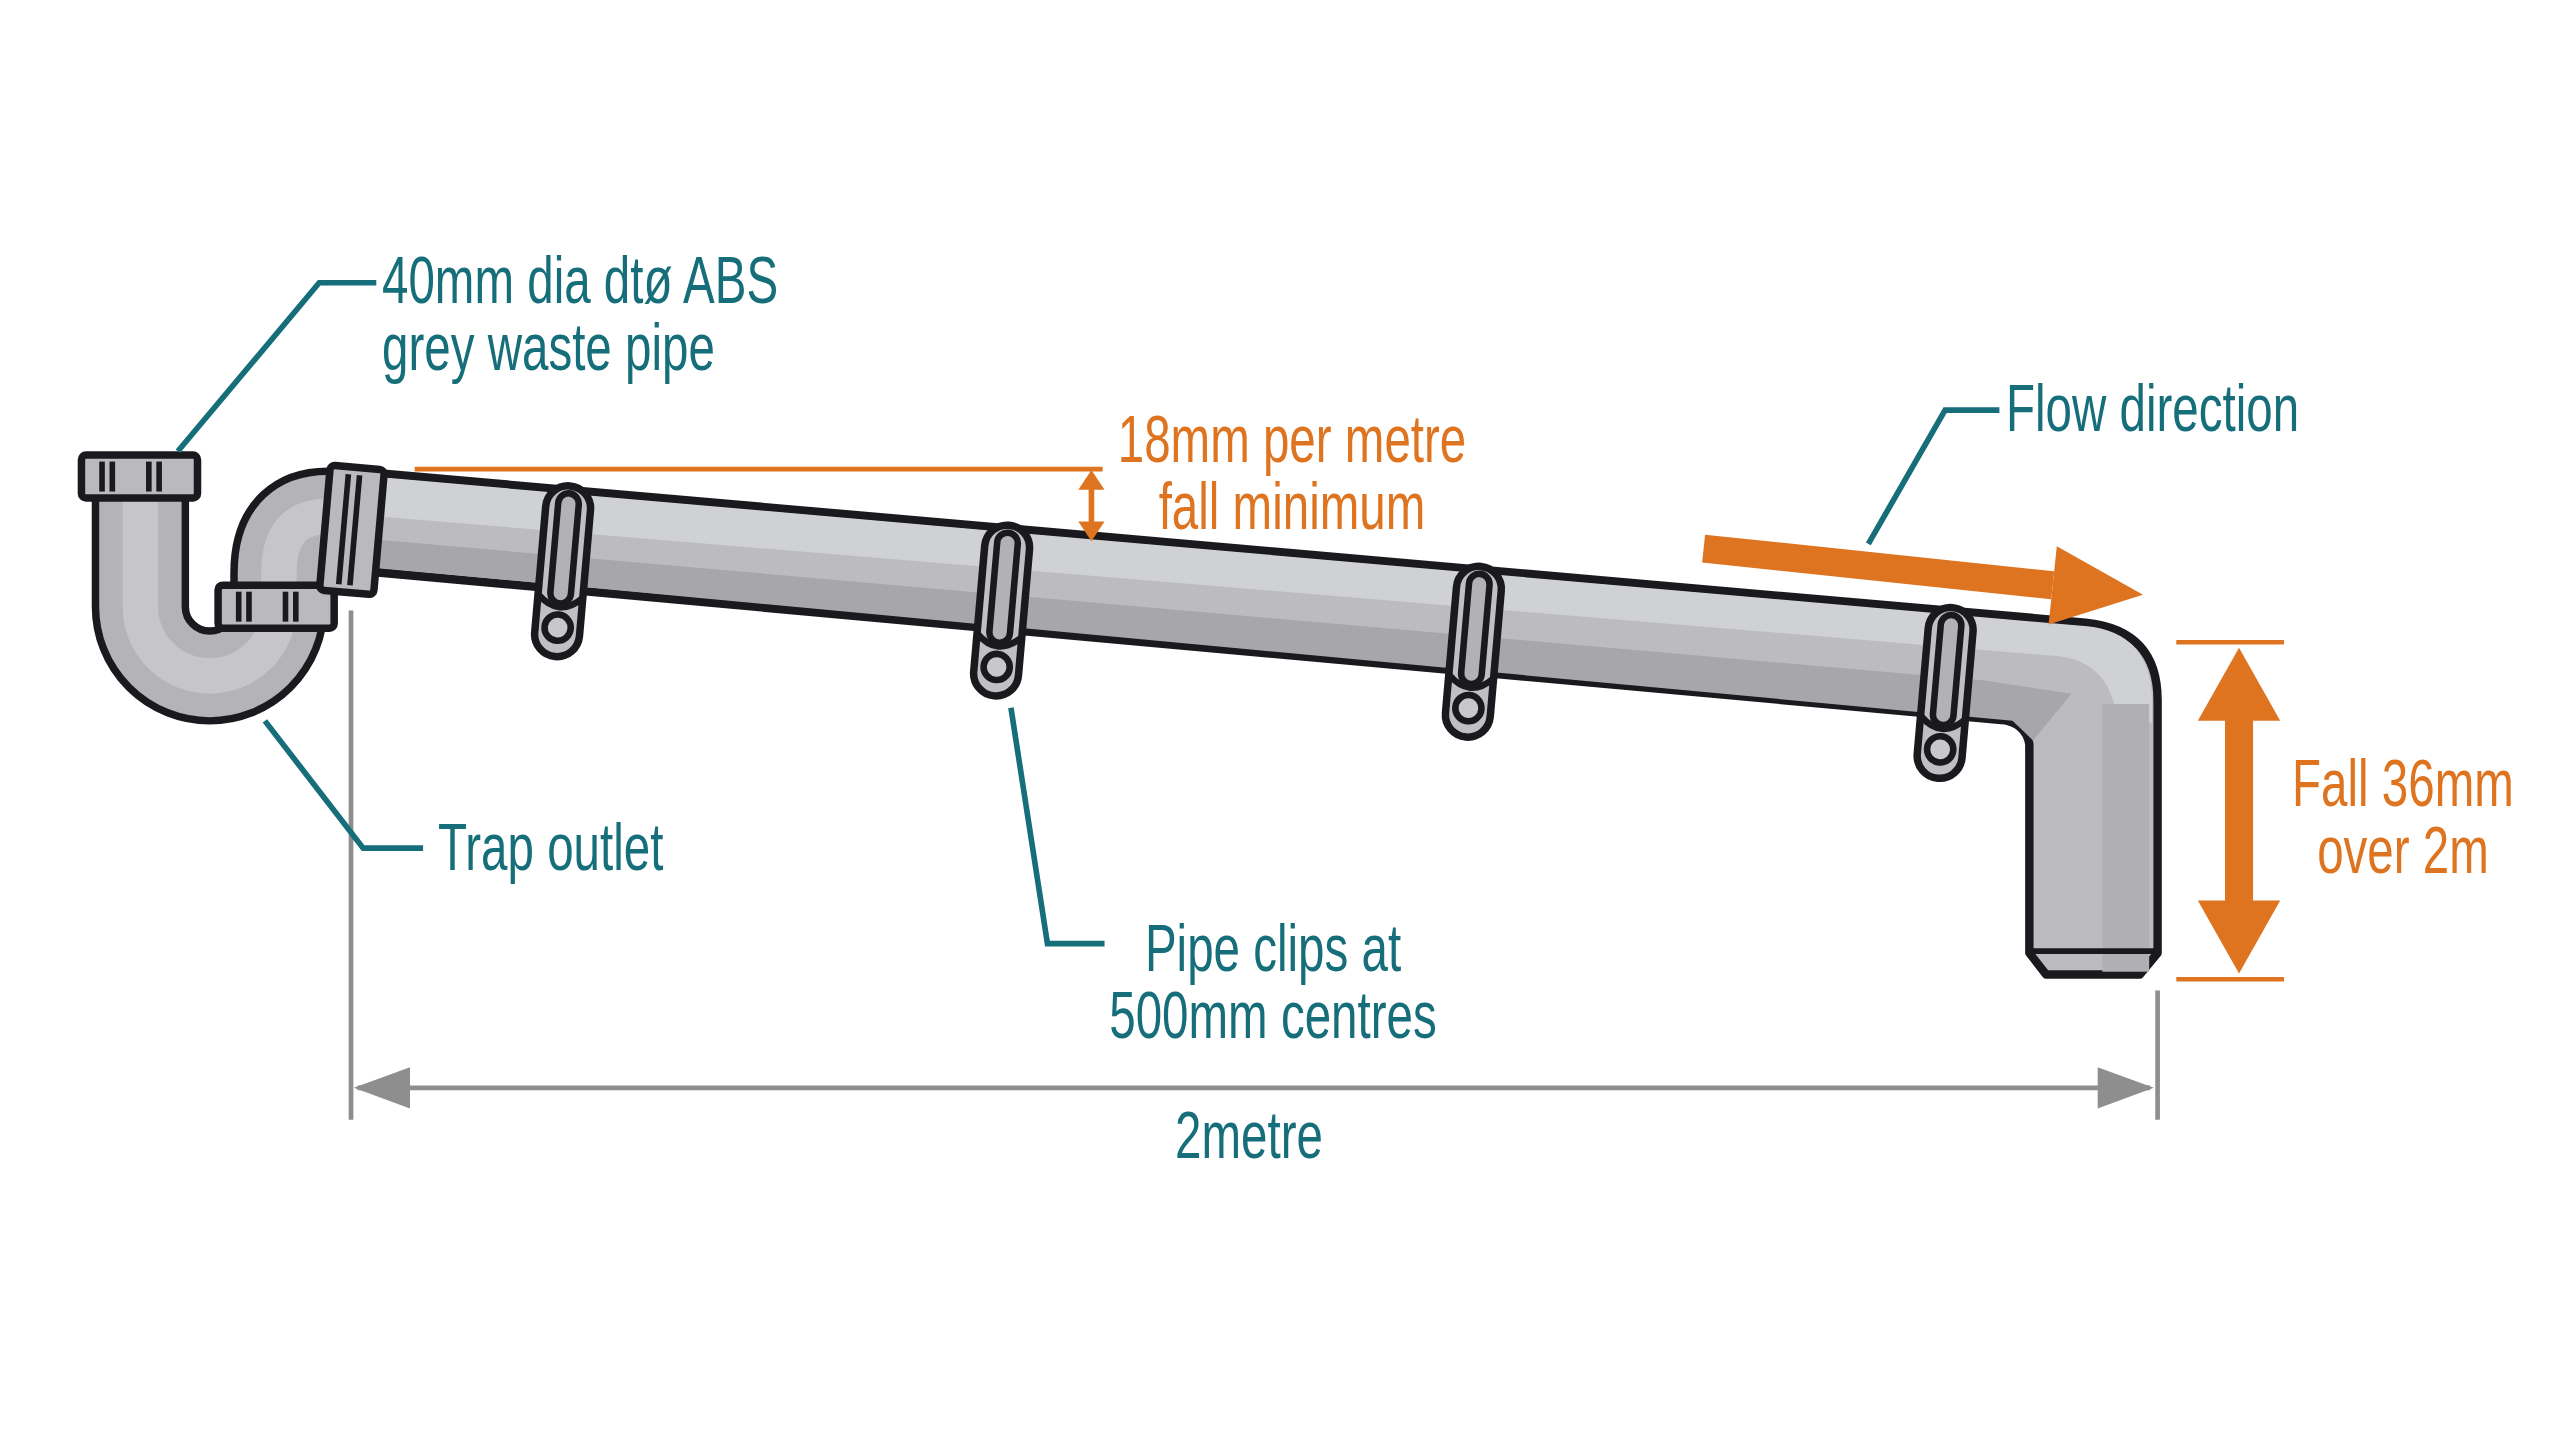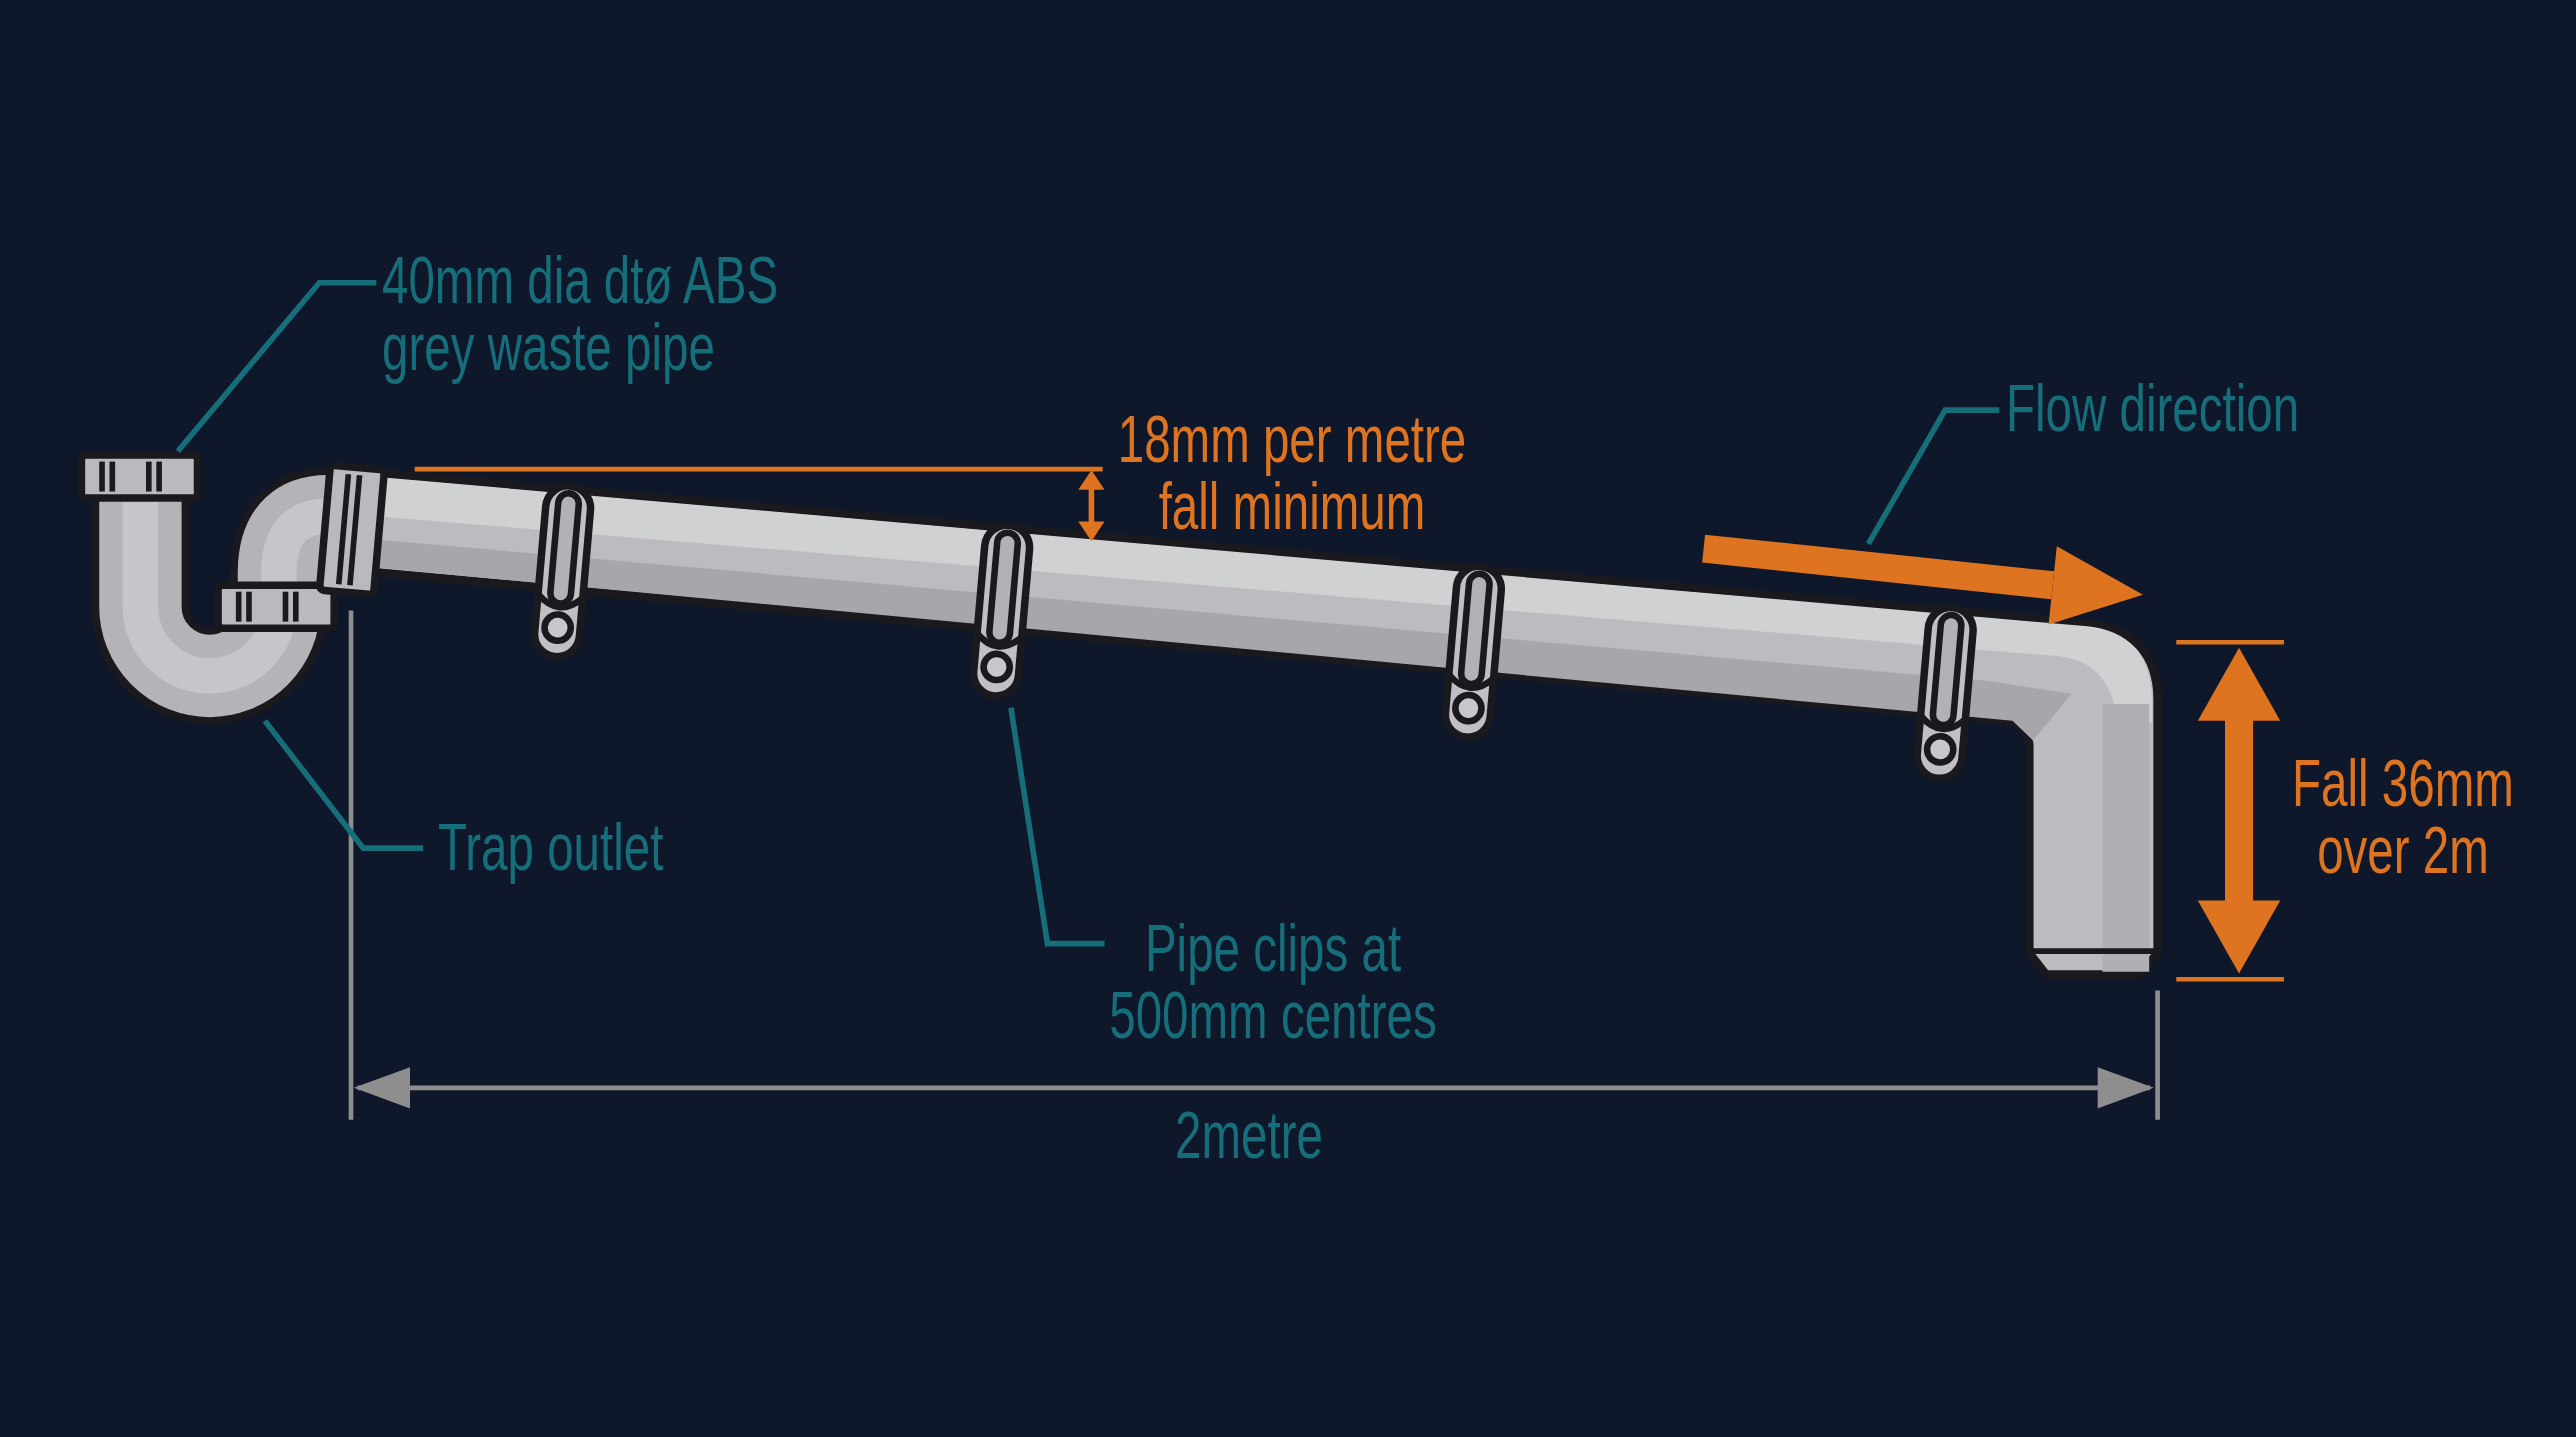--- a/index.html
+++ b/index.html
@@ -1,19 +1,19 @@
 <!DOCTYPE html>
 <html style="font-size:15px"><head>
 <meta charset="utf-8">
 <style>
   html,body{margin:0;padding:0;background:#e8e8e8;}
   #stage{
     position:relative;
     width:2576px;height:1438px;
-    background:#0f172a;
+    background:#ffffff;
     overflow:hidden;
     font-family:"Liberation Sans","DejaVu Sans",sans-serif;
   }
   #art{position:absolute;left:0;top:0;}
   .lbl{
     position:absolute;
     font-size:66px;
     line-height:67px;
     font-weight:500;
     color:#156e79;

